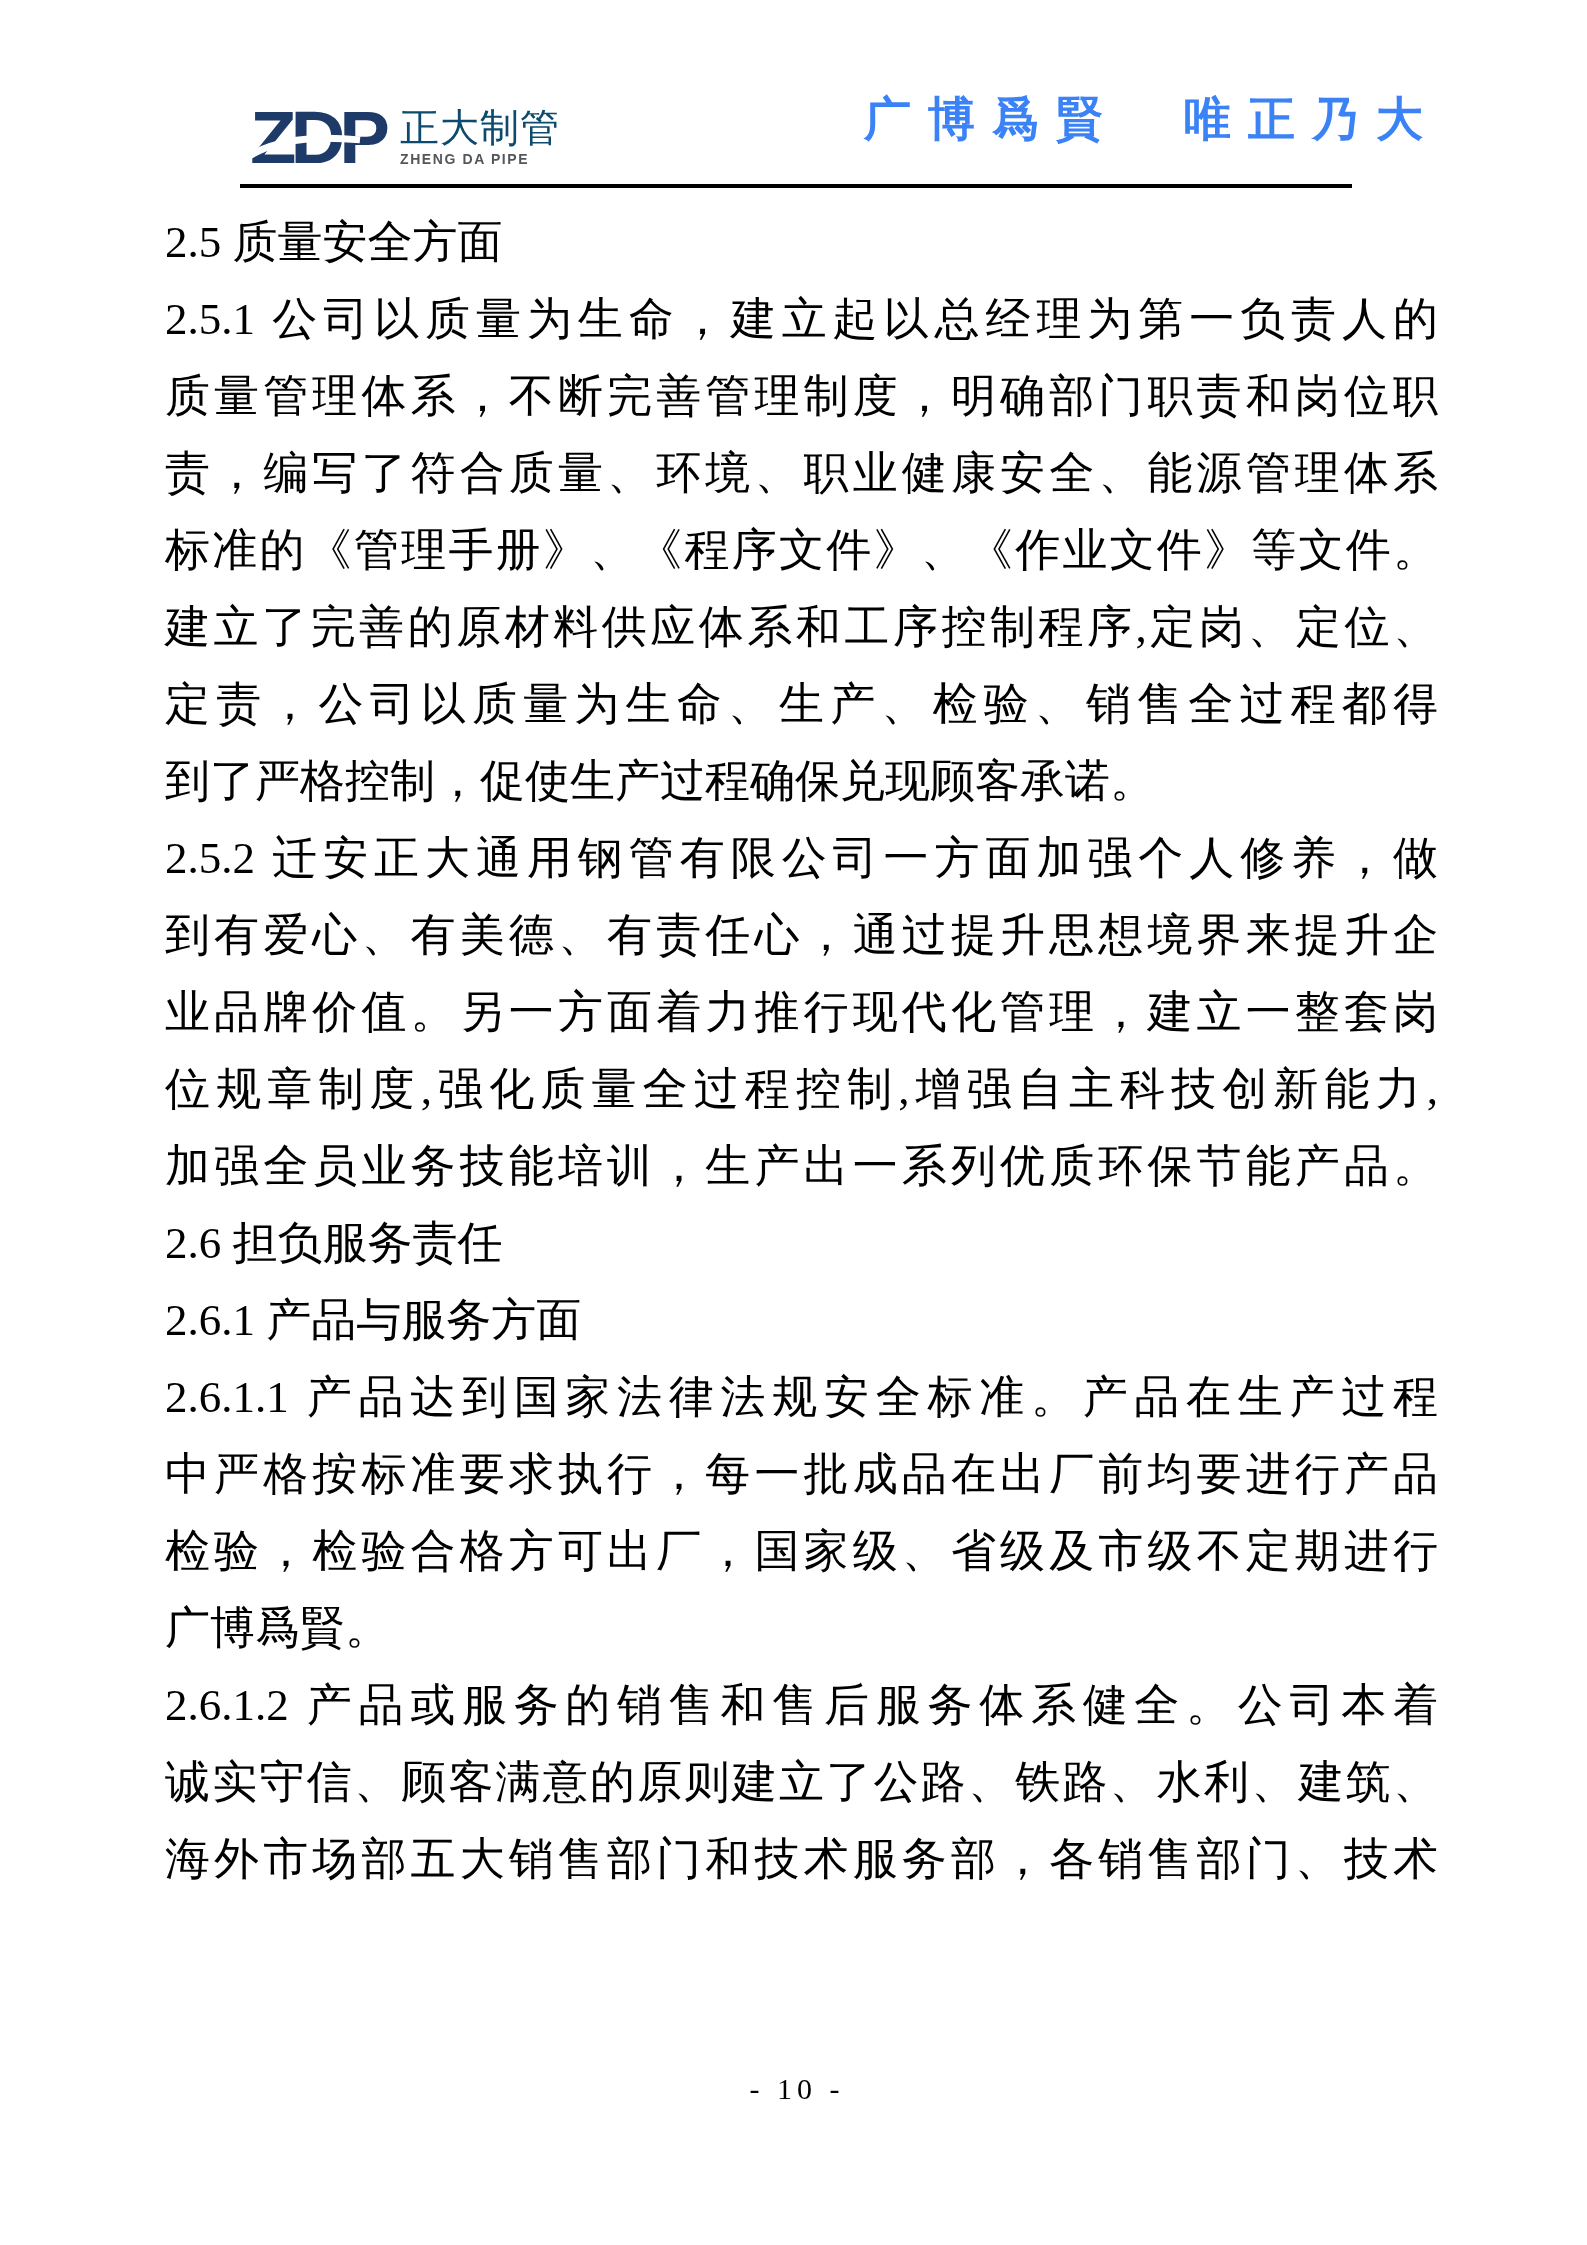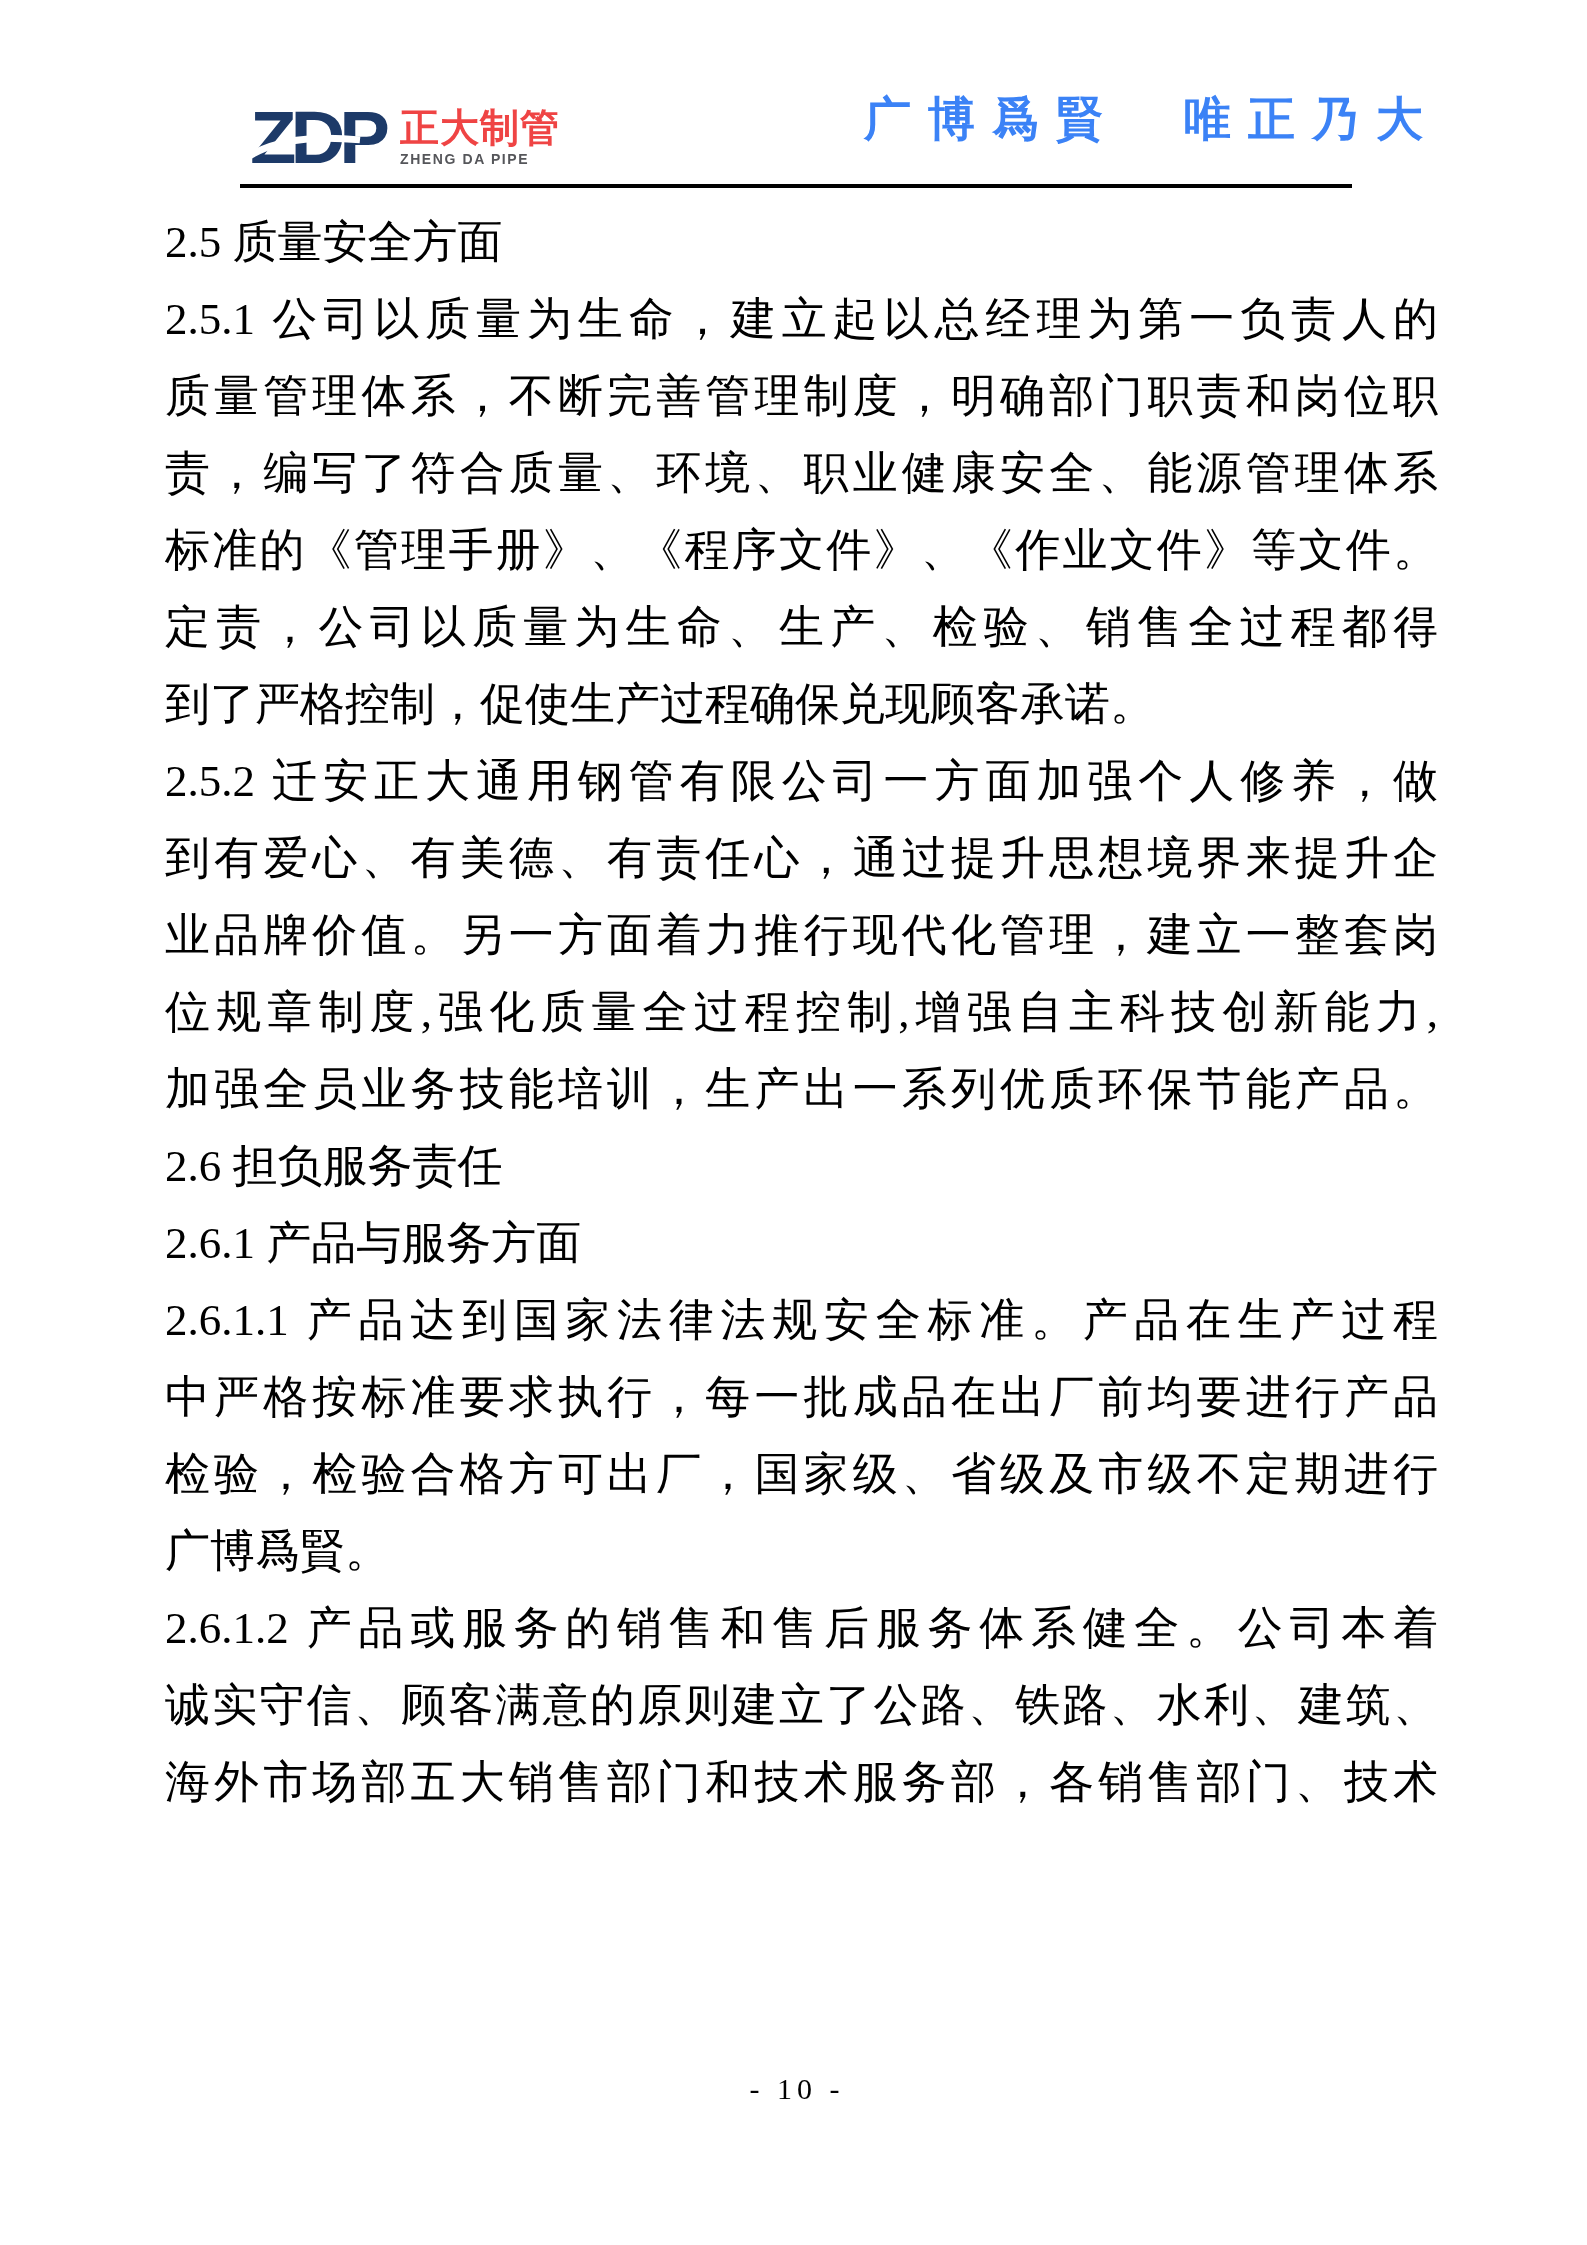--- a/index.html
+++ b/index.html
@@ -28,22 +28,22 @@
     transform:scaleY(0.98);
   }
   .logo-swoosh {
     position:absolute; left:-6px; bottom:6px;
     width:118px; height:34px;
     pointer-events:none;
   }
   .logo-names { display:flex; flex-direction:column; justify-content:flex-end; padding-bottom:2px; }
   .logo-cn {
     font-family:"Liberation Sans", sans-serif;
-    font-weight:bold; font-size:39px; line-height:1;
-    color:#ef4444; letter-spacing:1px;
+    font-weight:normal; font-size:39px; line-height:1;
+    color:#0c4a6e; letter-spacing:1px;
   }
   .logo-en {
     font-family:"Liberation Sans", sans-serif;
     font-weight:bold; font-size:14px; line-height:1;
     color:#55565a; letter-spacing:1.6px; margin-top:5px;
     white-space:nowrap;
   }
   .slogan {
     position:absolute; right:147px; top:96px;
     font-family:"Liberation Serif", serif;
@@ -101,20 +101,21 @@
   <div class="slogan">广博爲賢　唯正乃大</div>
 
   <div class="header-rule"></div>
 
   <div class="body-text">
     <div class="line">2.5 质量安全方面</div>
     <div class="line fill">2.5.1 公司以质量为生命，建立起以总经理为第一负责人的</div>
     <div class="line fill">质量管理体系，不断完善管理制度，明确部门职责和岗位职</div>
     <div class="line fill">责，编写了符合质量、环境、职业健康安全、能源管理体系</div>
     <div class="line fill">标准的《管理手册》、《程序文件》、《作业文件》等文件。</div>
+    <div class="line fill">建立了完善的原材料供应体系和工序控制程序,定岗、定位、</div>
     <div class="line fill">定责，公司以质量为生命、生产、检验、销售全过程都得</div>
     <div class="line">到了严格控制，促使生产过程确保兑现顾客承诺。</div>
     <div class="line fill">2.5.2 迁安正大通用钢管有限公司一方面加强个人修养，做</div>
     <div class="line fill">到有爱心、有美德、有责任心，通过提升思想境界来提升企</div>
     <div class="line fill">业品牌价值。另一方面着力推行现代化管理，建立一整套岗</div>
     <div class="line fill">位规章制度,强化质量全过程控制,增强自主科技创新能力,</div>
     <div class="line fill">加强全员业务技能培训，生产出一系列优质环保节能产品。</div>
     <div class="line">2.6 担负服务责任</div>
     <div class="line">2.6.1 产品与服务方面</div>
     <div class="line fill">2.6.1.1 产品达到国家法律法规安全标准。产品在生产过程</div>

